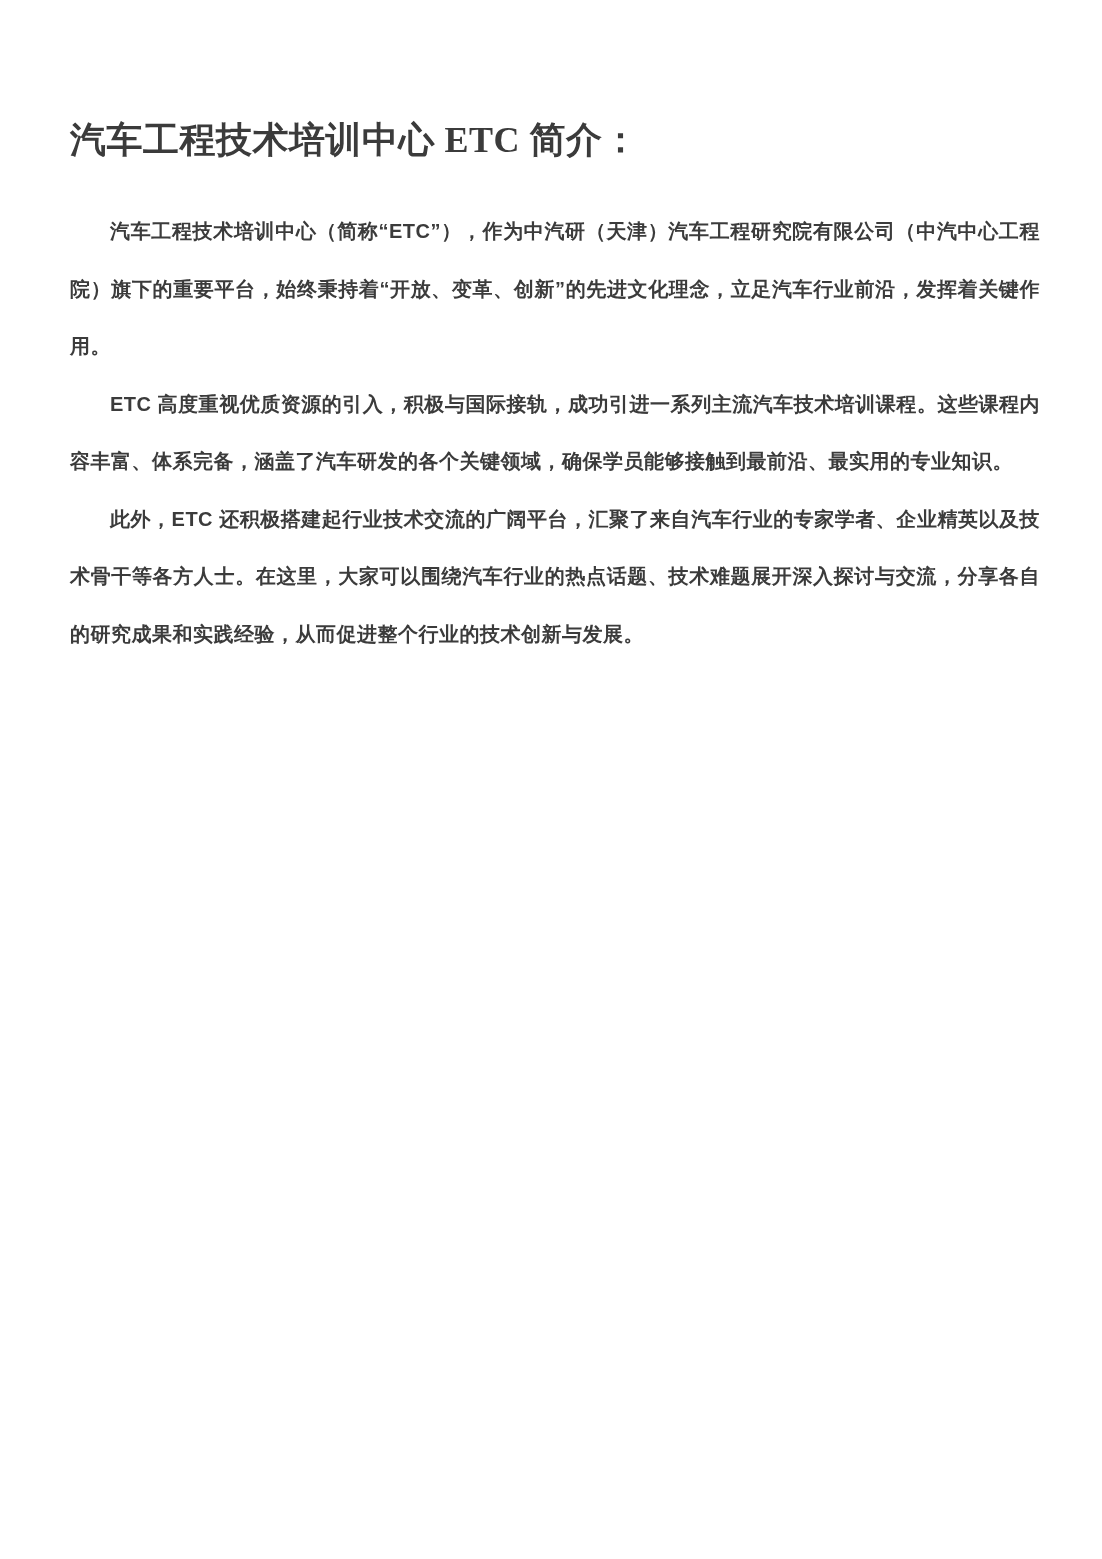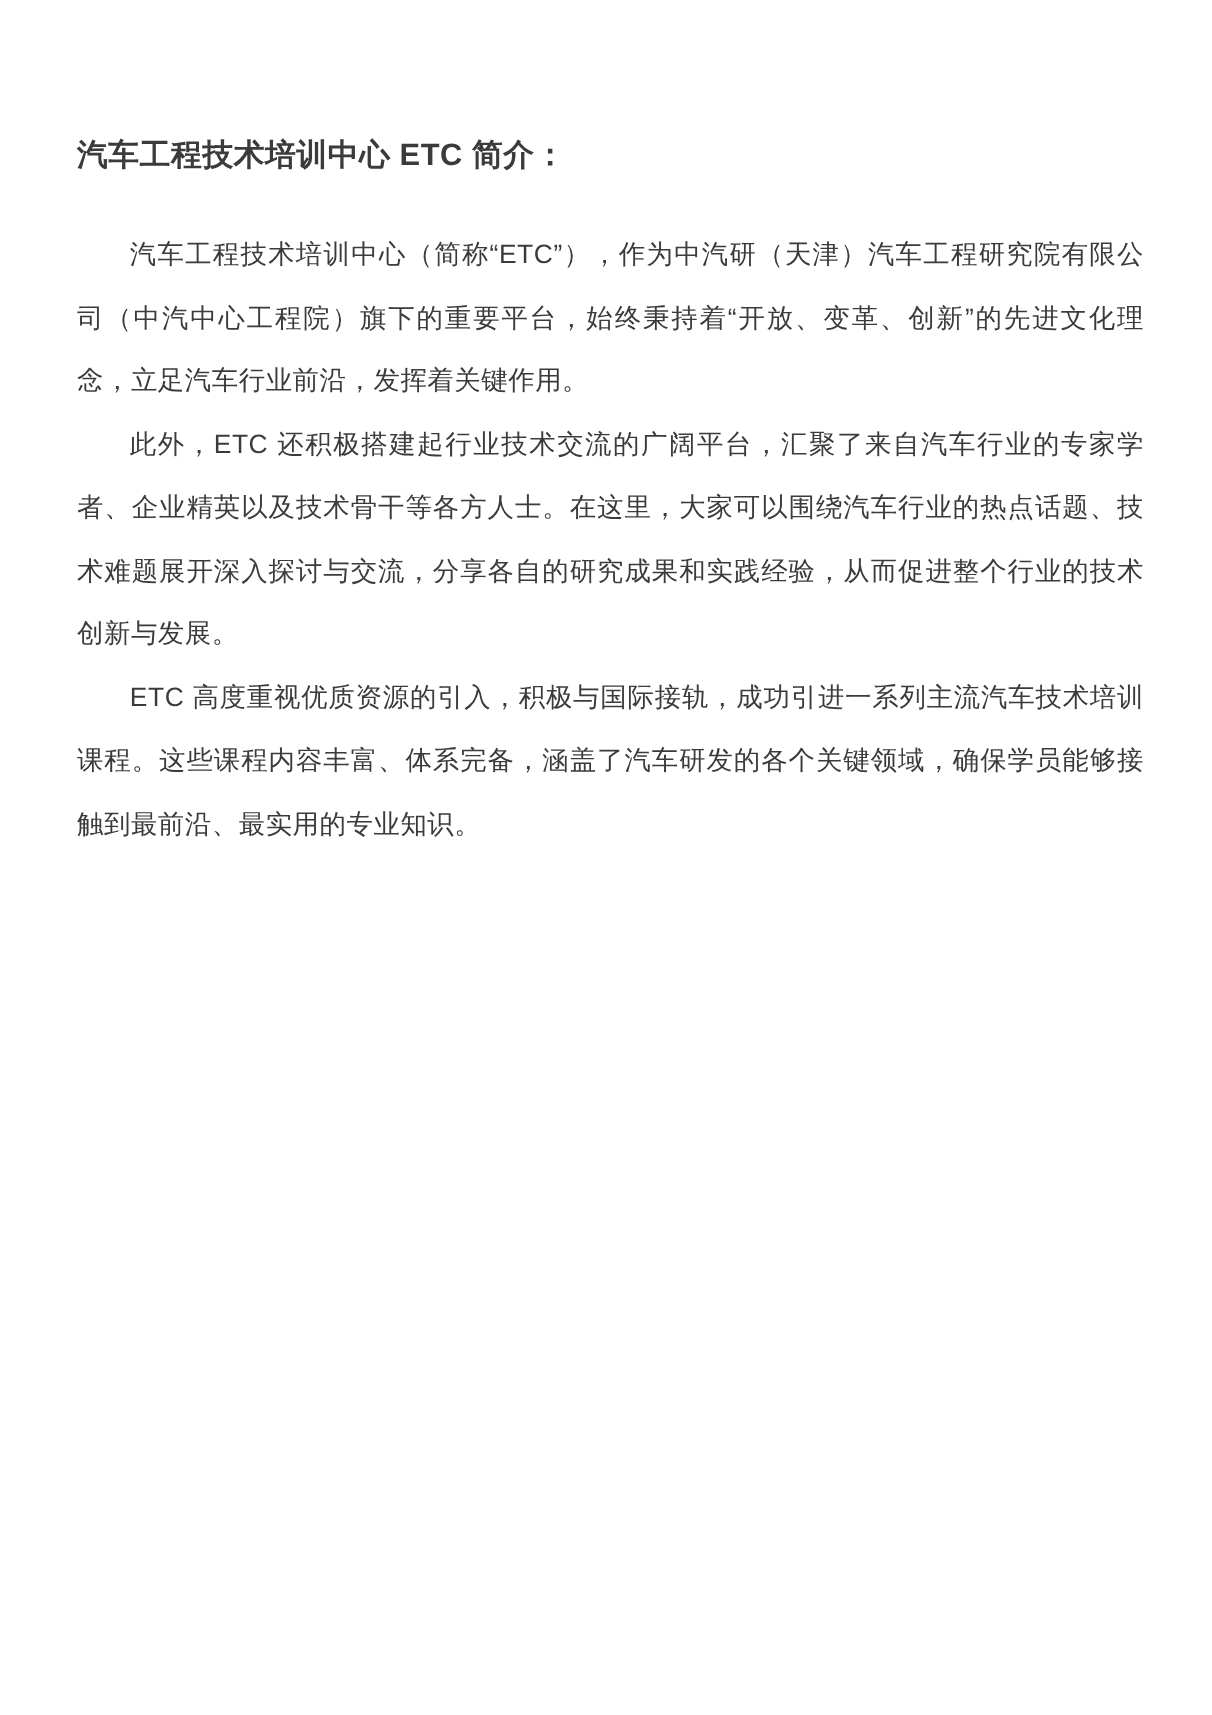--- a/index.html
+++ b/index.html
@@ -12,43 +12,44 @@
     width: 1102px;
     height: 1559px;
     background: #ffffff;
     box-sizing: border-box;
     padding: 112px 62px 0 70px;
     overflow: hidden;
     font-family: "Liberation Sans", "DejaVu Sans", sans-serif;
     color: #3b3b3b;
   }
   .doc-title {
-    font-size: 28px;
+    font-size: 36px;
     font-weight: bold;
     line-height: 57px;
     margin: 0 0 34px 0;
     letter-spacing: 0.5px;
+    font-family: Liberation Serif, serif;
   }
   .para {
-    font-size: 24px;
-    font-weight: normal;
+    font-size: 20px;
+    font-weight: bold;
     line-height: 57.5px;
     margin: 0;
     text-indent: 2em;
     text-align: justify;
     text-align-last: left;
     letter-spacing: 0.5px;
     word-break: break-all;
   }
 </style>
 </head>
 <body>
 
 <div class="page">
   <h1 class="doc-title">汽车工程技术培训中心 ETC 简介：</h1>
 
   <p class="para">汽车工程技术培训中心（简称“ETC”），作为中汽研（天津）汽车工程研究院有限公司（中汽中心工程院）旗下的重要平台，始终秉持着“开放、变革、创新”的先进文化理念，立足汽车行业前沿，发挥着关键作用。</p>
 
+  <p class="para">ETC 高度重视优质资源的引入，积极与国际接轨，成功引进一系列主流汽车技术培训课程。这些课程内容丰富、体系完备，涵盖了汽车研发的各个关键领域，确保学员能够接触到最前沿、最实用的专业知识。</p>
+
   <p class="para">此外，ETC 还积极搭建起行业技术交流的广阔平台，汇聚了来自汽车行业的专家学者、企业精英以及技术骨干等各方人士。在这里，大家可以围绕汽车行业的热点话题、技术难题展开深入探讨与交流，分享各自的研究成果和实践经验，从而促进整个行业的技术创新与发展。</p>
-
-  <p class="para">ETC 高度重视优质资源的引入，积极与国际接轨，成功引进一系列主流汽车技术培训课程。这些课程内容丰富、体系完备，涵盖了汽车研发的各个关键领域，确保学员能够接触到最前沿、最实用的专业知识。</p>
 
 </div>
 
 </body></html>

